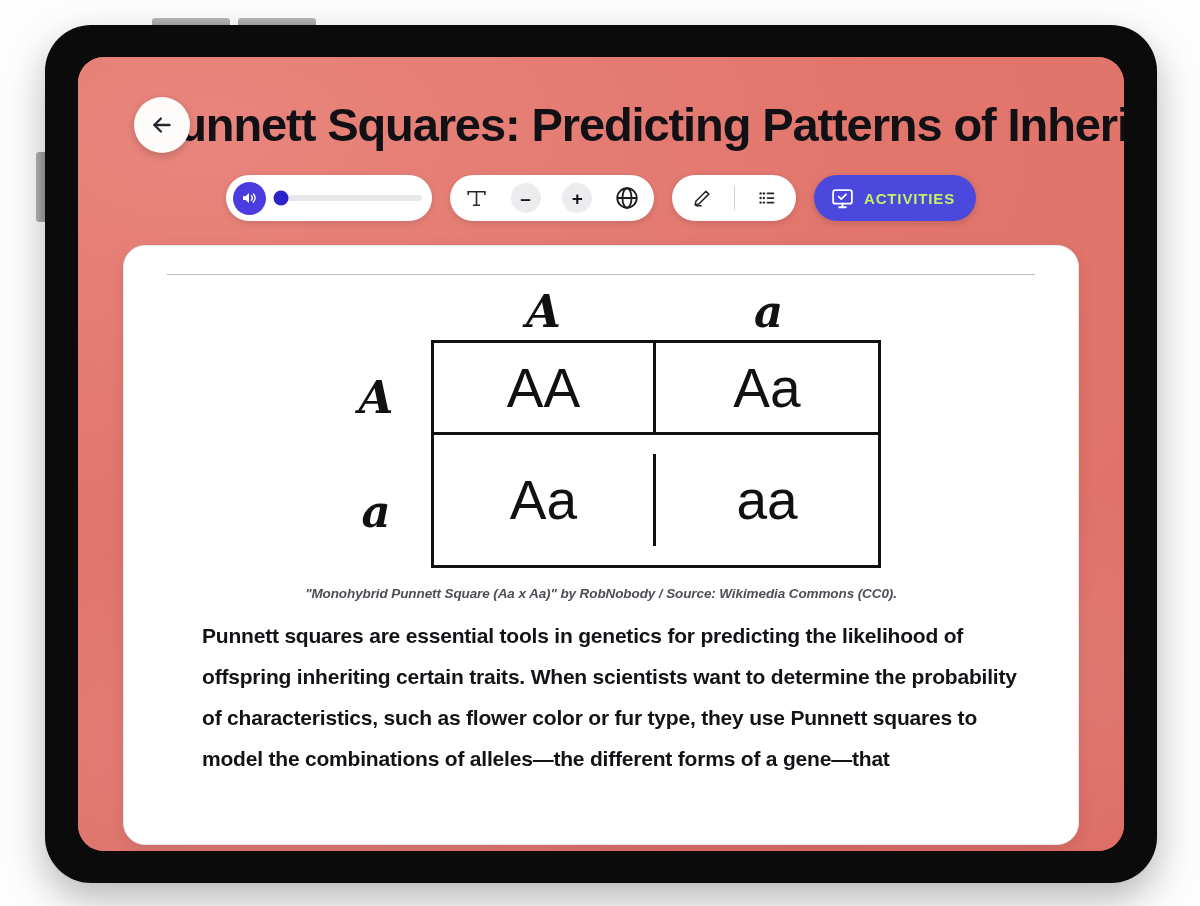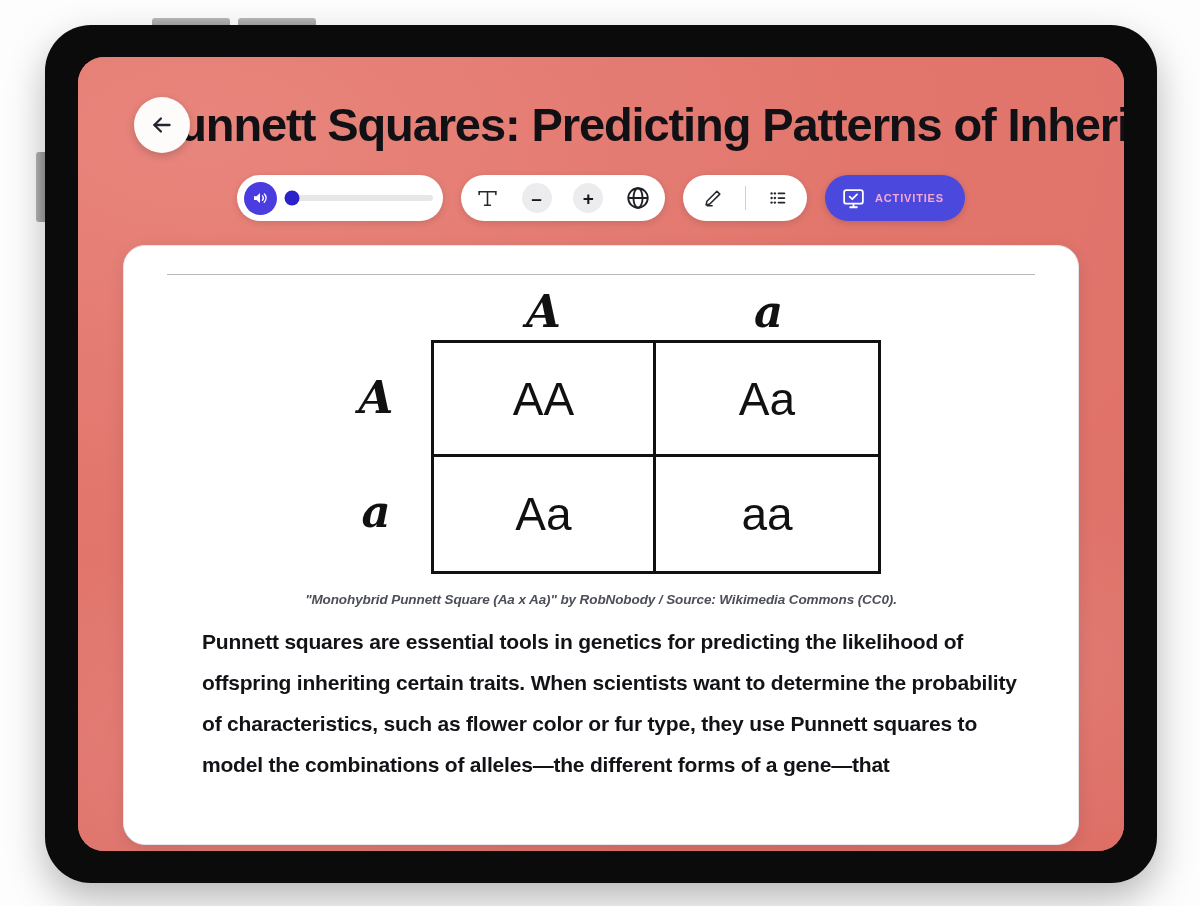--- a/index.html
+++ b/index.html
@@ -132,21 +132,21 @@
   
   .activities-btn {
     height:46px; border-radius:24px;
     background:#4b48dd;
     display:flex; align-items:center; gap:9px;
     padding:0 21px 0 16px;
     border:none; cursor:pointer;
     box-shadow:0 2px 7px rgba(0,0,0,.16);
   }
   .activities-label {
-    color:#f9a8d4; font-size:11px; font-weight:600; letter-spacing:.85px;
+    color:#bef264; font-size:15px; font-weight:600; letter-spacing:.85px;
   }
 
   
   .content-card {
     position:absolute; left:45px; top:188px;
     width:956px; height:600px;
     background:#ffffff;
     border:1px solid #e5e7ec;
     border-radius:22px;
     box-shadow:0 5px 16px rgba(0,0,0,.10);
@@ -180,23 +180,23 @@
     font-size:45px; color:#111;
   }
   .pn-grid {
     flex:1;
     border:3px solid #111;
     display:grid;
     grid-template-columns:1fr 1fr;
     grid-template-rows:1fr 1fr;
   }
   .pn-cell {
-    height:114px;
-    display:flex; align-items:center; justify-content:center;
-    font-size:46px; font-weight:400; color:#111;
+    height:92px;
+    display:flex; align-items:center; justify-content:center;
+    font-size:55px; font-weight:400; color:#111;
     font-family:"Liberation Sans", sans-serif;
   }
   .pn-cell.b-r { border-right:3px solid #111; }
   .pn-cell.b-b { border-bottom:3px solid #111; }
 
   .caption {
     text-align:center;
     font-size:13.5px;
     font-weight:700;
     font-style:italic;

